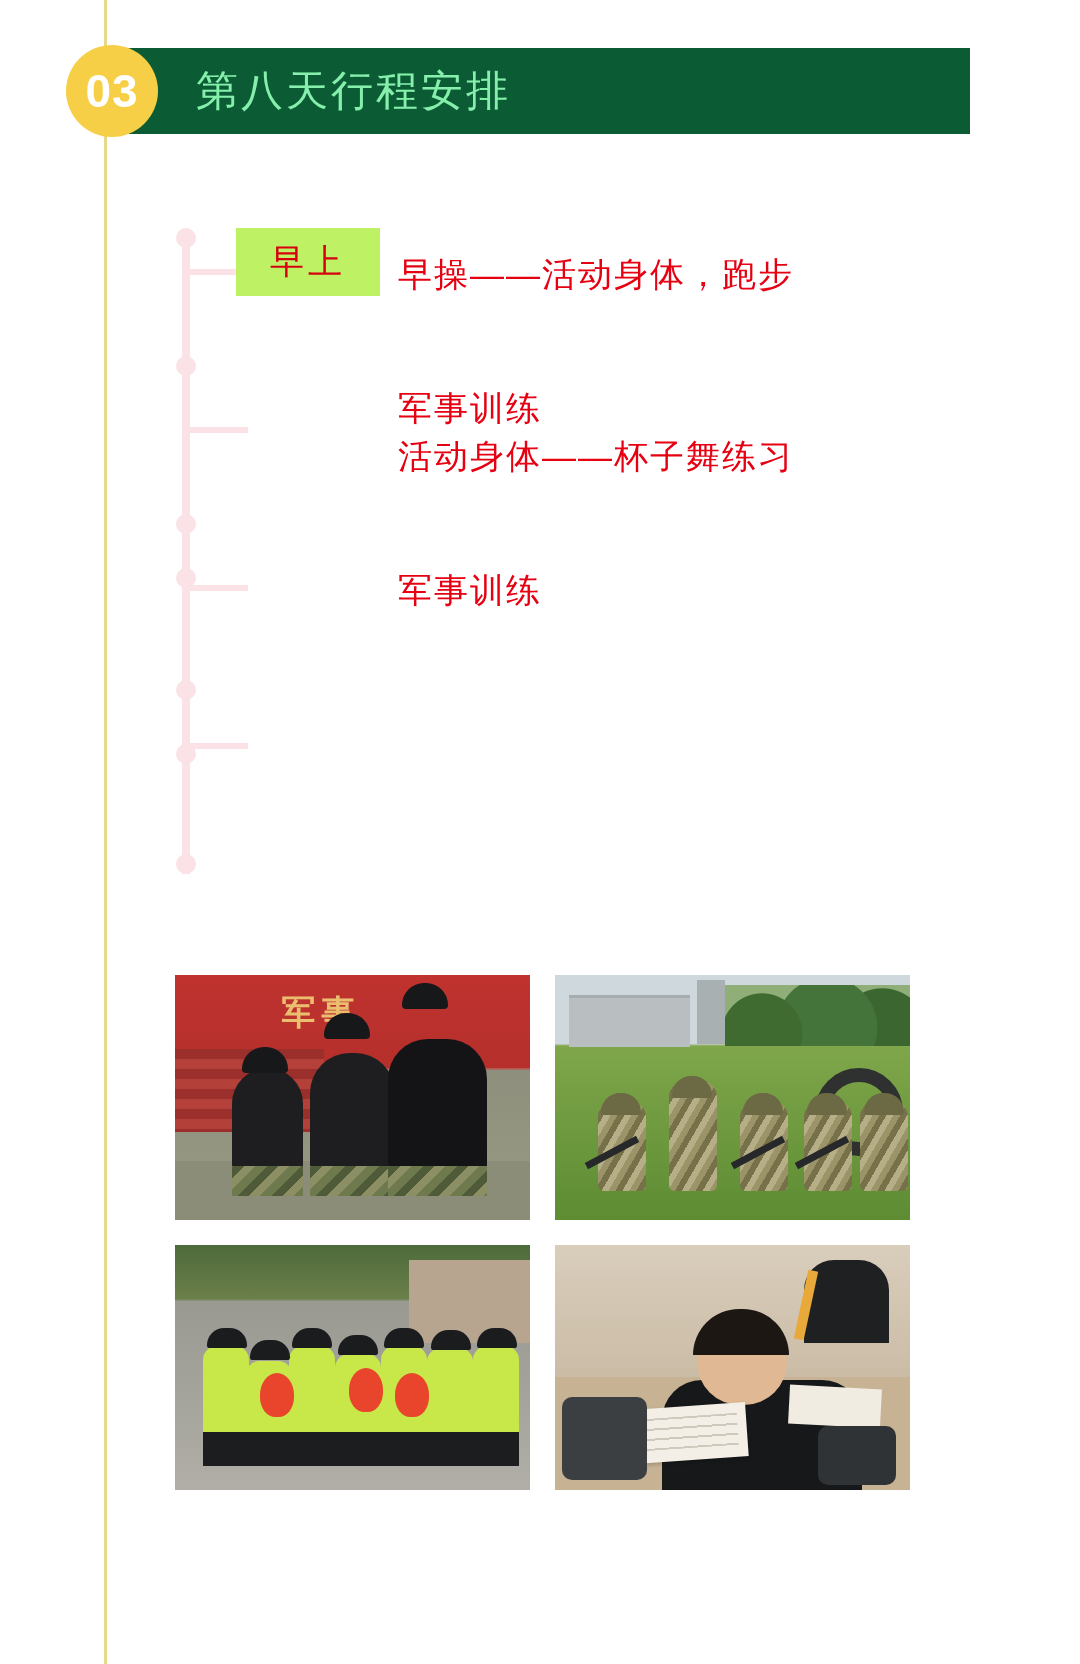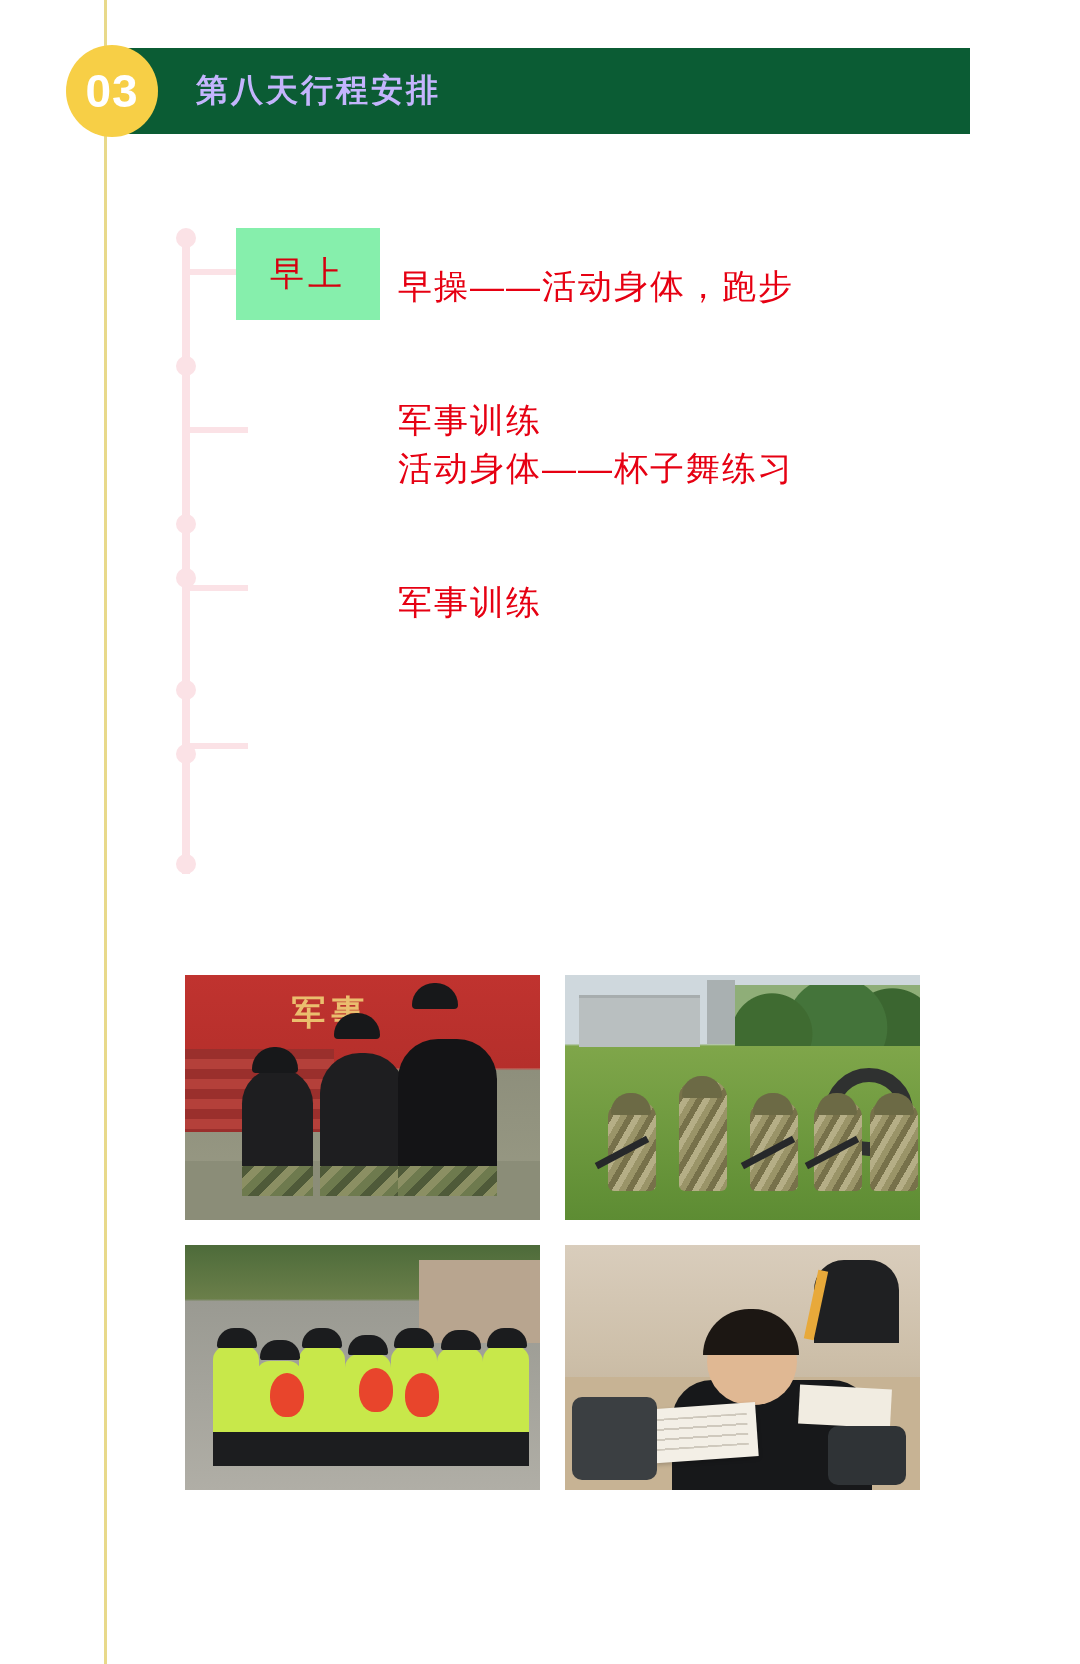--- a/index.html
+++ b/index.html
@@ -30,25 +30,25 @@
     position: absolute;
     left: 118px;
     top: 48px;
     width: 852px;
     height: 86px;
     background: #0b5c34;
     display: flex;
     align-items: center;
   }
   .header-title {
-    color: #c4b5fd;
-    font-size: 32px;
+    color: #86efac;
+    font-size: 42px;
     letter-spacing: 3px;
     margin-left: 78px;
-    font-weight: bold;
+    font-weight: normal;
     white-space: nowrap;
   }
   .badge {
     position: absolute;
     left: 66px;
     top: 45px;
     width: 92px;
     height: 92px;
     border-radius: 50%;
     background: #f7cf46;
@@ -102,52 +102,52 @@
     top: 41px;
     width: 62px;
     height: 6px;
     background: #fbe2e6;
   }
   .tl-label {
     position: absolute;
     left: 66px;
     top: 0;
     width: 144px;
-    height: 92px;
-    background: #86efac;
+    height: 68px;
+    background: #bef264;
     display: flex;
     align-items: center;
     justify-content: center;
   }
   .tl-label span {
     color: #d6000f;
     font-size: 34px;
     letter-spacing: 4px;
   }
   .tl-text {
     position: absolute;
     left: 228px;
-    top: 16px;
+    top: 4px;
     height: 84px;
     display: flex;
     flex-direction: column;
     justify-content: center;
   }
   .tl-text div {
     color: #e60012;
     font-size: 34px;
     line-height: 48px;
     letter-spacing: 2px;
     white-space: nowrap;
   }
 
   
   .photos {
     position: absolute;
-    left: 185px;
+    left: 175px;
     top: 975px;
     width: 640px;
     display: grid;
     grid-template-columns: 355px 355px;
     grid-template-rows: 245px 245px;
     gap: 25px;
   }
   .photo {
     position: relative;
     overflow: hidden;

